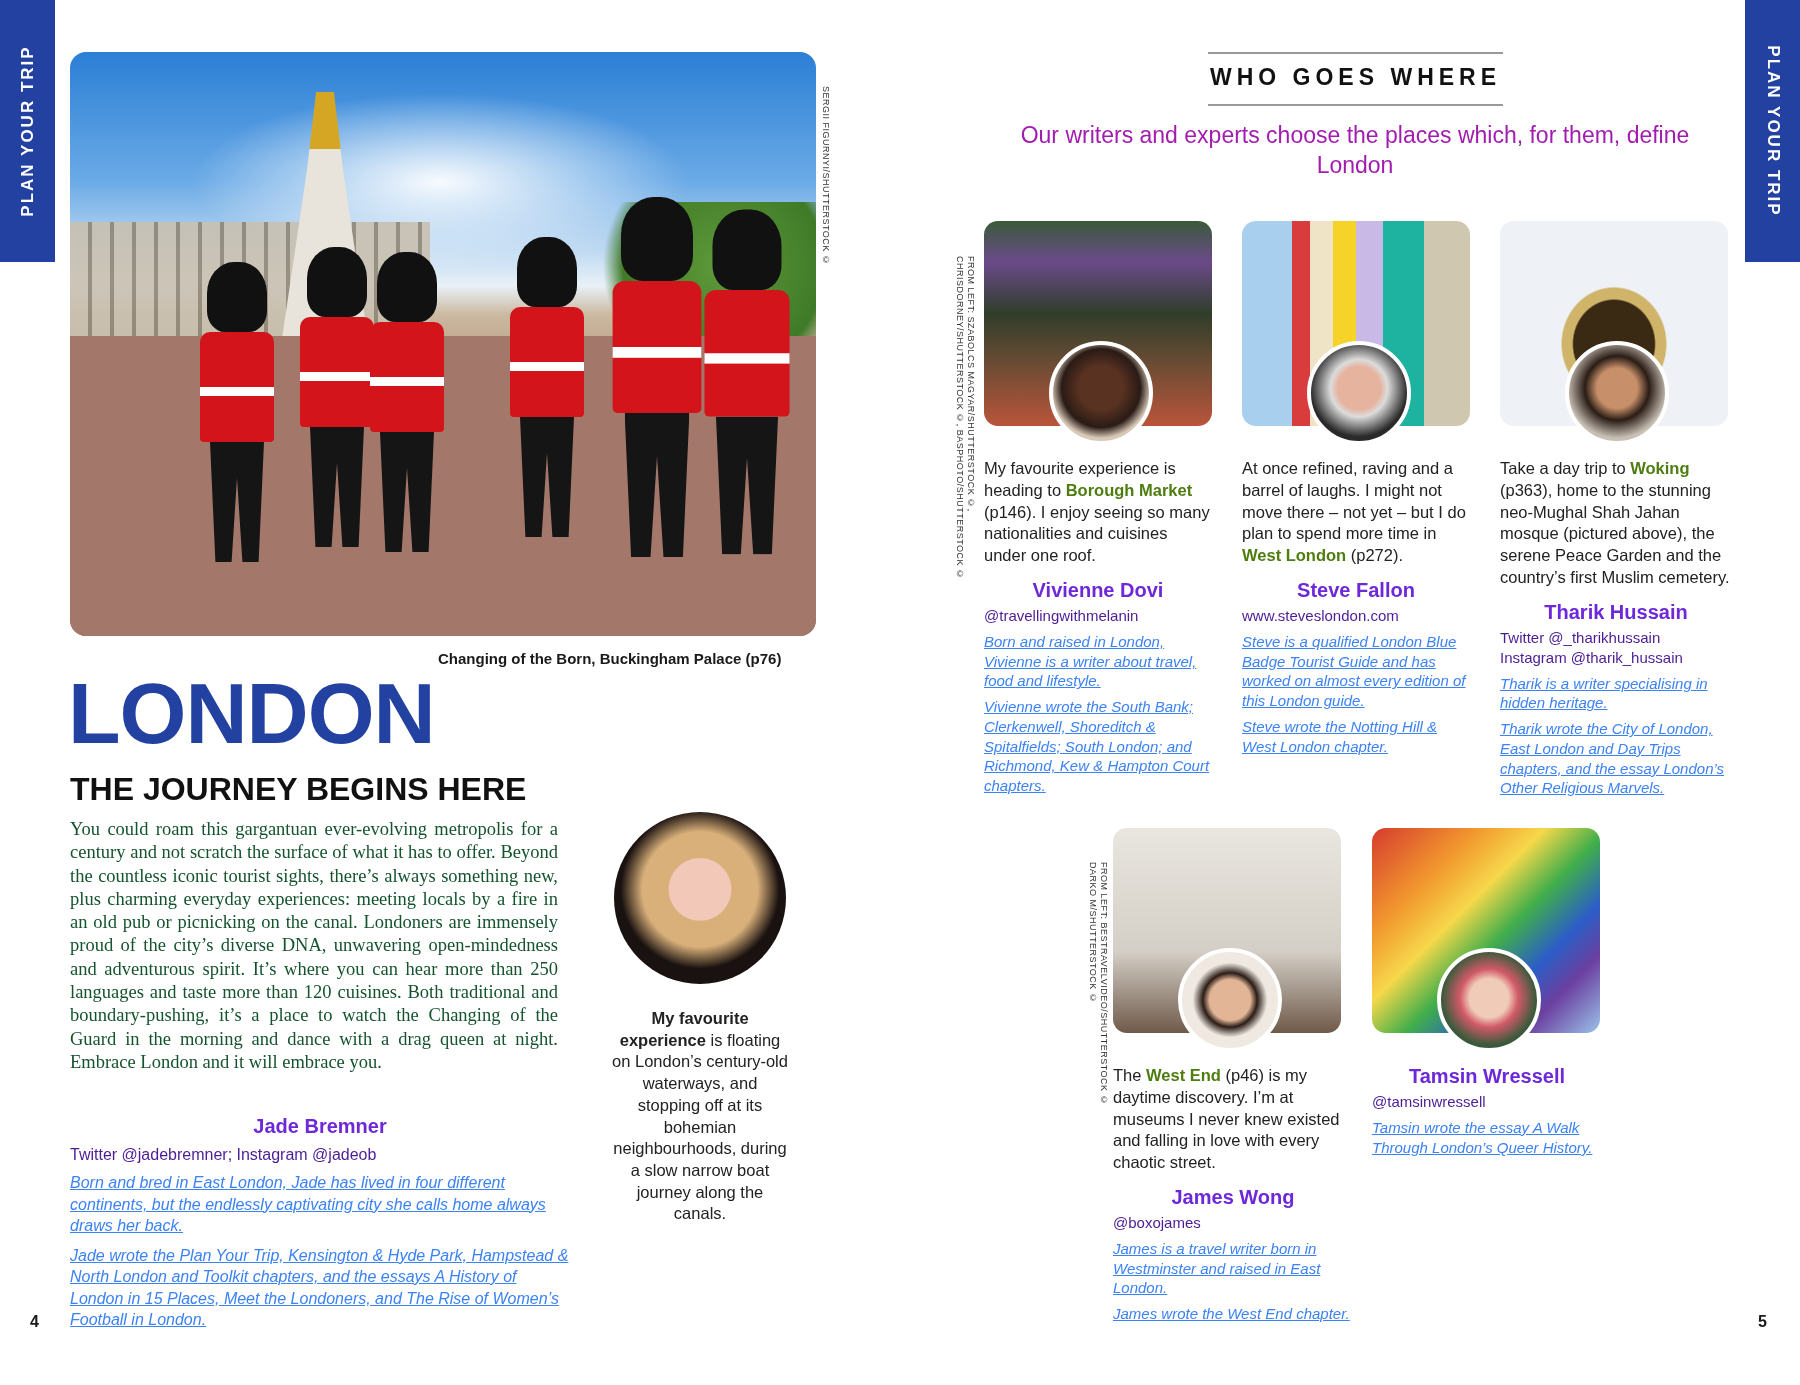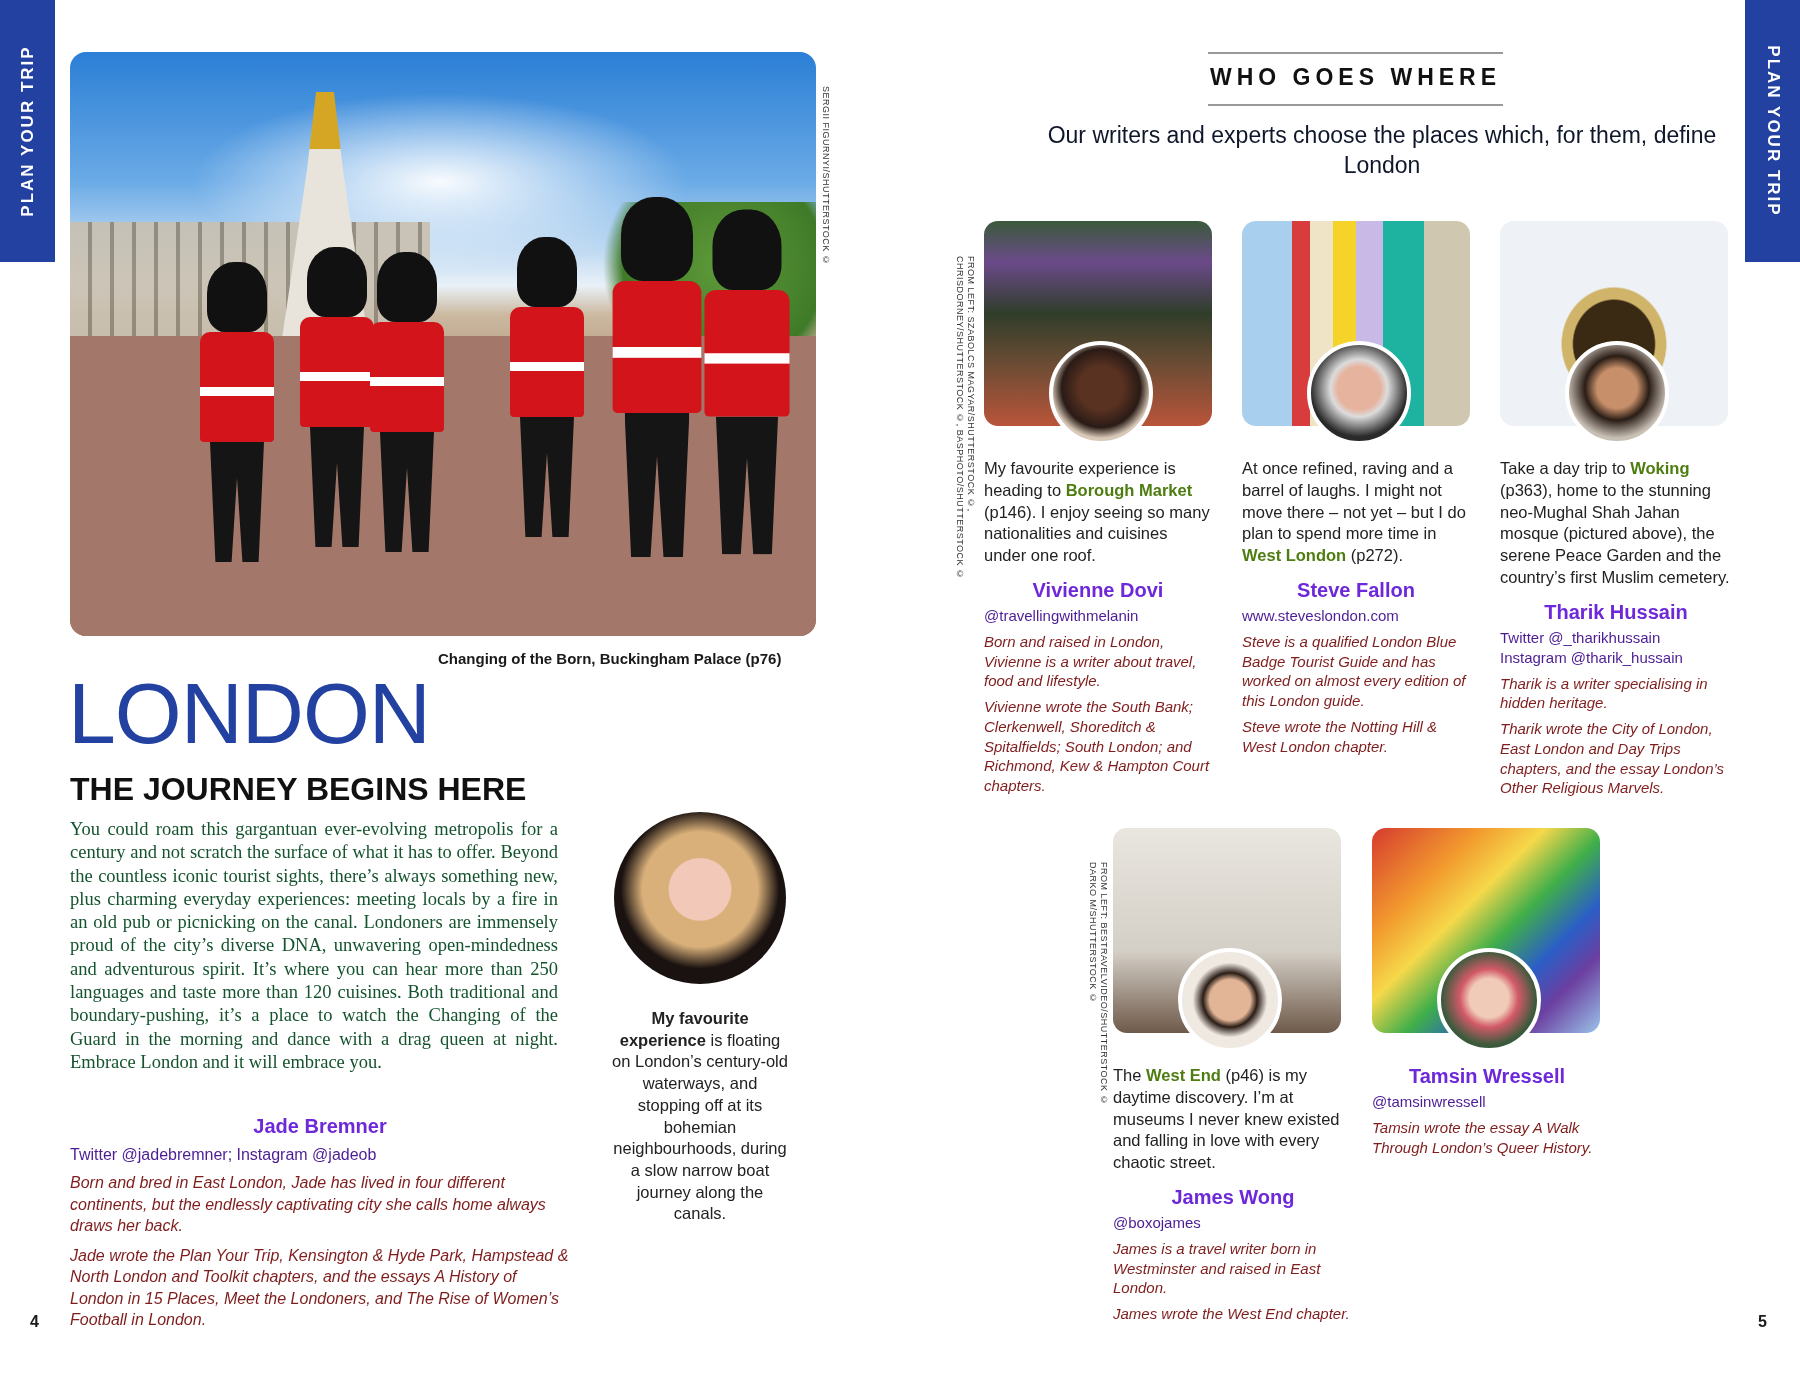--- a/index.html
+++ b/index.html
@@ -38,48 +38,48 @@
   .hero .monument { position: absolute; left: 210px; top: 40px; width: 90px; height: 260px; background: linear-gradient(180deg, #d4a623 0 22%, #e8e4dc 22% 100%); clip-path: polygon(40% 0, 60% 0, 70% 30%, 100% 100%, 0 100%, 30% 30%); }
   .hero .road { position: absolute; left: 0; bottom: 0; width: 100%; height: 300px; background: #a3786a; }
   .hero .guard { position: absolute; width: 74px; }
   .hero .guard .hat { width: 60px; height: 70px; background: #111; border-radius: 45% 45% 30% 30%; margin: 0 auto; }
   .hero .guard .coat { width: 74px; height: 110px; background: #d3141a; border-radius: 10px 10px 4px 4px; position: relative; }
   .hero .guard .coat::after { content: ""; position: absolute; left: 0; top: 55px; width: 100%; height: 9px; background: #fff; }
   .hero .guard .legs { width: 54px; height: 120px; margin: 0 auto; background: #151515; clip-path: polygon(0 0, 100% 0, 90% 100%, 60% 100%, 50% 30%, 40% 100%, 10% 100%); }
 
   .caption-main { position: absolute; left: 438px; top: 650px; font-weight: 700; font-size: 15px; }
 
-  .title-london { position: absolute; left: 68px; top: 670px; font-size: 86px; font-weight: 400; color: #2341a0; letter-spacing: -1px; line-height: 1; }
+  .title-london { position: absolute; left: 68px; top: 670px; font-size: 86px; font-weight: 700; color: #2341a0; letter-spacing: -1px; line-height: 1; }
   .subtitle { position: absolute; left: 70px; top: 773px; font-size: 32px; font-weight: 700; color: #111; line-height: 1; }
 
   .intro {
     position: absolute; left: 70px; top: 818px; width: 488px;
     font-family: "Liberation Serif", serif; font-size: 18.5px; line-height: 23.3px; color: #14532d; text-align: justify;
   }
 
   .author-name { font-weight: 700; color: #6d28d9; text-align: center; }
   .handle { color: #4c1d95; }
-  .bio { font-style: italic; color: #7f1d1d; }
+  .bio { font-style: italic; color: #3b82f6; text-decoration: underline; }
 
   .jade { position: absolute; left: 70px; top: 1115px; width: 500px; }
   .jade .author-name { font-size: 20px; margin-bottom: 8px; }
   .jade .handle { font-size: 16px; margin-bottom: 8px; }
   .jade .bio { font-size: 16px; line-height: 21.5px; margin-bottom: 8px; }
 
   .avatar-lg {
     position: absolute; left: 614px; top: 812px; width: 172px; height: 172px; border-radius: 50%;
     background: radial-gradient(circle at 50% 45%, #f2c9b8 0 24%, #d9b07a 25% 45%, #1a1210 62%);
   }
   .quote-jade {
     position: absolute; left: 610px; top: 1008px; width: 180px; text-align: center; font-size: 16.5px; line-height: 21.7px; color: #222;
   }
 
   .section-rule { position: absolute; left: 1208px; width: 295px; height: 2px; background: #999; }
   .section-title { position: absolute; left: 1208px; top: 64px; width: 295px; text-align: center; font-weight: 700; font-size: 23px; letter-spacing: 5px; color: #111; }
-  .section-sub { position: absolute; left: 1020px; top: 120px; width: 670px; text-align: center; font-size: 23px; line-height: 30px; color: #0f172a; margin-left: 27px; }
+  .section-sub { position: absolute; left: 1020px; top: 120px; width: 670px; text-align: center; font-size: 23px; line-height: 30px; color: #a21caf; }
 
   .writer { position: absolute; }
   .writer .photo {
     width: 228px; height: 205px; border-radius: 14px; position: relative;
   }
   .writer .avatar {
     position: absolute; width: 104px; height: 104px; border-radius: 50%; border: 4px solid #fff;
     left: 65px; top: 120px;
   }
   .writer .quote { font-size: 16.5px; line-height: 21.8px; color: #222; margin-top: 32px; }

